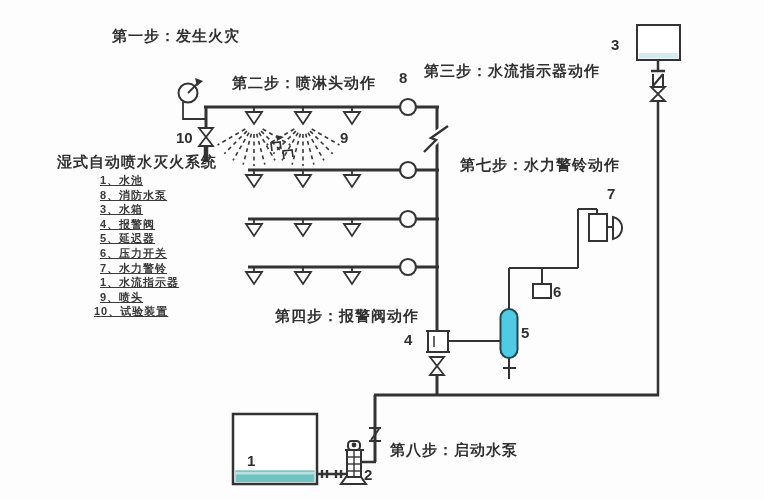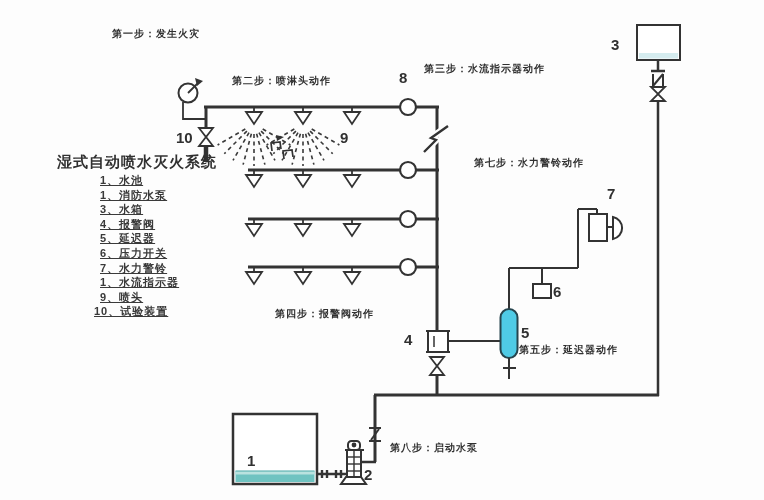--- a/index.html
+++ b/index.html
@@ -3,21 +3,21 @@
 <meta charset="utf-8">
 <style>
   html,body{margin:0;padding:0;}
   #canvas{
     position:relative;width:764px;height:500px;background:#fdfdfd;
     font-family:"Liberation Sans","DejaVu Sans",sans-serif;
     overflow:hidden;color:#2d2d2d;
   }
   #diagram-svg{position:absolute;left:0;top:0;}
   .txt{position:absolute;font-weight:bold;color:#303030;white-space:nowrap;}
-  .step{font-size:10px;letter-spacing:1px;}
+  .step{font-size:15px;letter-spacing:1px;}
   .numlab{font-size:15px;}
   .sys-title{font-size:15px;letter-spacing:1px;}
   .legend{position:absolute;left:100px;top:173px;font-size:11px;font-weight:bold;color:#3a3a3a;text-decoration:underline;}
   .legend div{line-height:14.6px;letter-spacing:1px;}
   .legend div:last-child{margin-left:-6px;}
 </style>
 </head>
 <body>
 
 <div id="canvas">
@@ -182,41 +182,40 @@
       <rect x="233" y="414" width="84" height="70" fill="#fff" stroke="#333" stroke-width="2.5"></rect>
       <rect x="235.5" y="471" width="79" height="11" fill="#6fc3c1"></rect>
       <rect x="235.5" y="471" width="79" height="3.5" fill="#b9e2df"></rect>
       <line x1="235.5" y1="471" x2="314.5" y2="471" stroke="#4aa7a7" stroke-width="1.2"></line>
     </g>
   </svg>
 
   <div class="txt step" style="left:112px;top:27px">第一步：发生火灾</div>
   <div class="txt step" style="left:424px;top:62px">第三步：水流指示器动作</div>
   <div class="txt step" style="left:232px;top:74px">第二步：喷淋头动作</div>
-  <div class="txt step" style="left:474px;top:156px">第七步：水力警铃动作</div>
+  <div class="txt step" style="left:460px;top:156px">第七步：水力警铃动作</div>
   <div class="txt step" style="left:275px;top:307px">第四步：报警阀动作</div>
-  <div class="txt step" style="left:519px;top:343px">第五步：延迟器动作</div>
   <div class="txt step" style="left:390px;top:441px">第八步：启动水泵</div>
 
   <div class="txt numlab" style="left:399px;top:69px">8</div>
   <div class="txt numlab" style="left:611px;top:36px">3</div>
   <div class="txt numlab" style="left:176px;top:129px">10</div>
   <div class="txt numlab" style="left:340px;top:129px">9</div>
   <div class="txt numlab" style="left:607px;top:185px">7</div>
   <div class="txt numlab" style="left:553px;top:283px">6</div>
   <div class="txt numlab" style="left:521px;top:324px">5</div>
   <div class="txt numlab" style="left:404px;top:331px">4</div>
   <div class="txt numlab" style="left:247px;top:452px">1</div>
   <div class="txt numlab" style="left:364px;top:466px">2</div>
 
   <div class="txt sys-title" style="left:57px;top:153px">湿式自动喷水灭火系统</div>
 
   <div class="legend">
     <div>1、水池</div>
-    <div>1、消防水泵</div>
+    <div>8、消防水泵</div>
     <div>3、水箱</div>
     <div>4、报警阀</div>
     <div>5、延迟器</div>
     <div>6、压力开关</div>
     <div>7、水力警铃</div>
     <div>1、水流指示器</div>
     <div>9、喷头</div>
     <div>10、试验装置</div>
   </div>
 

